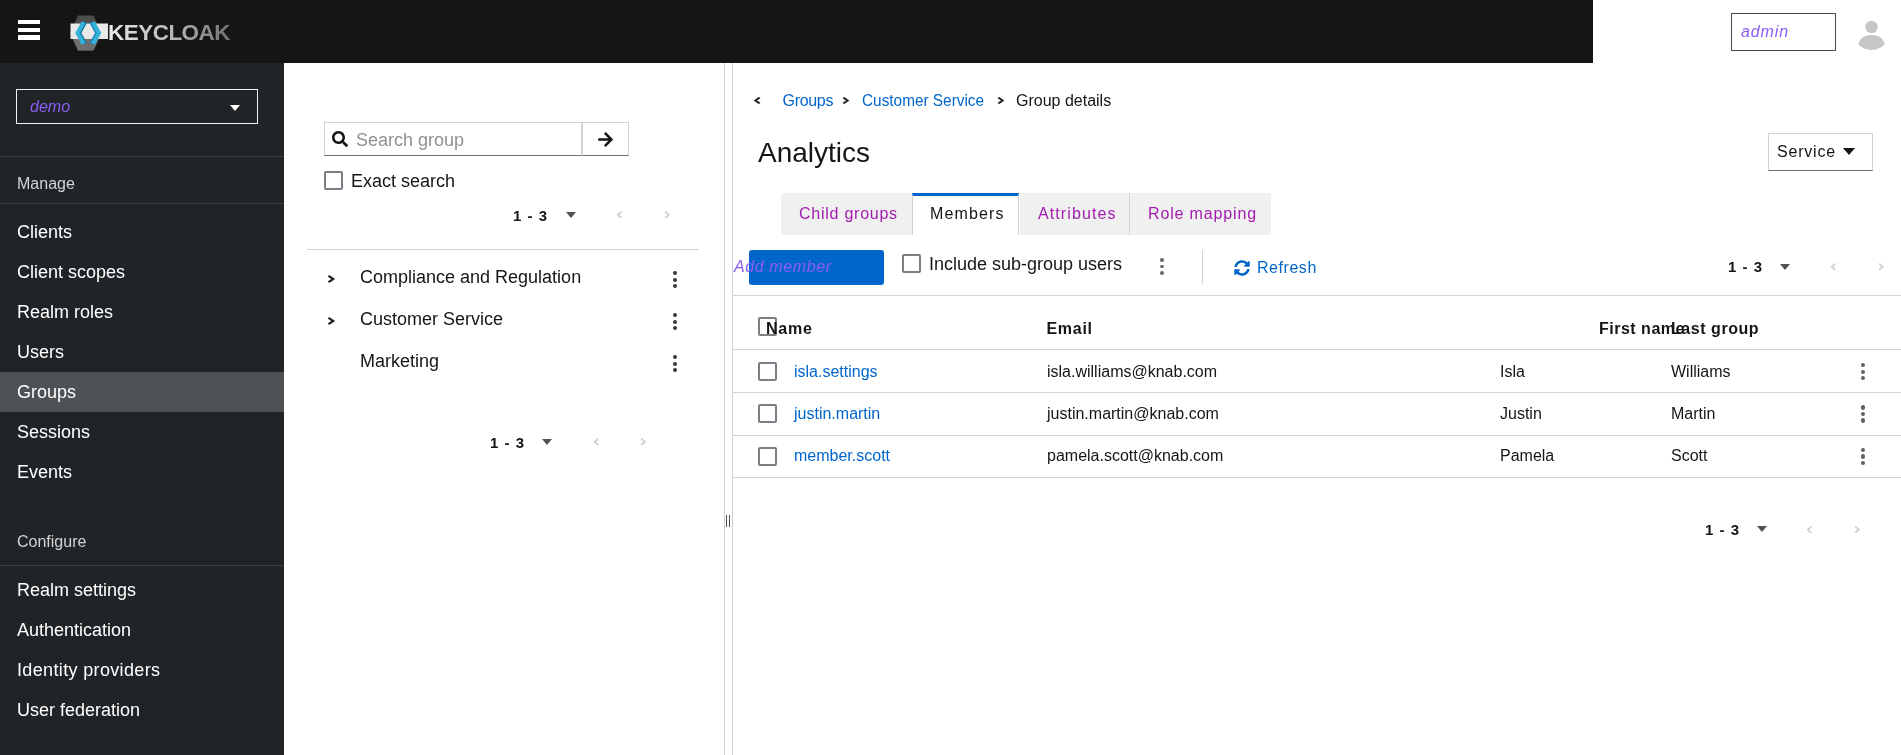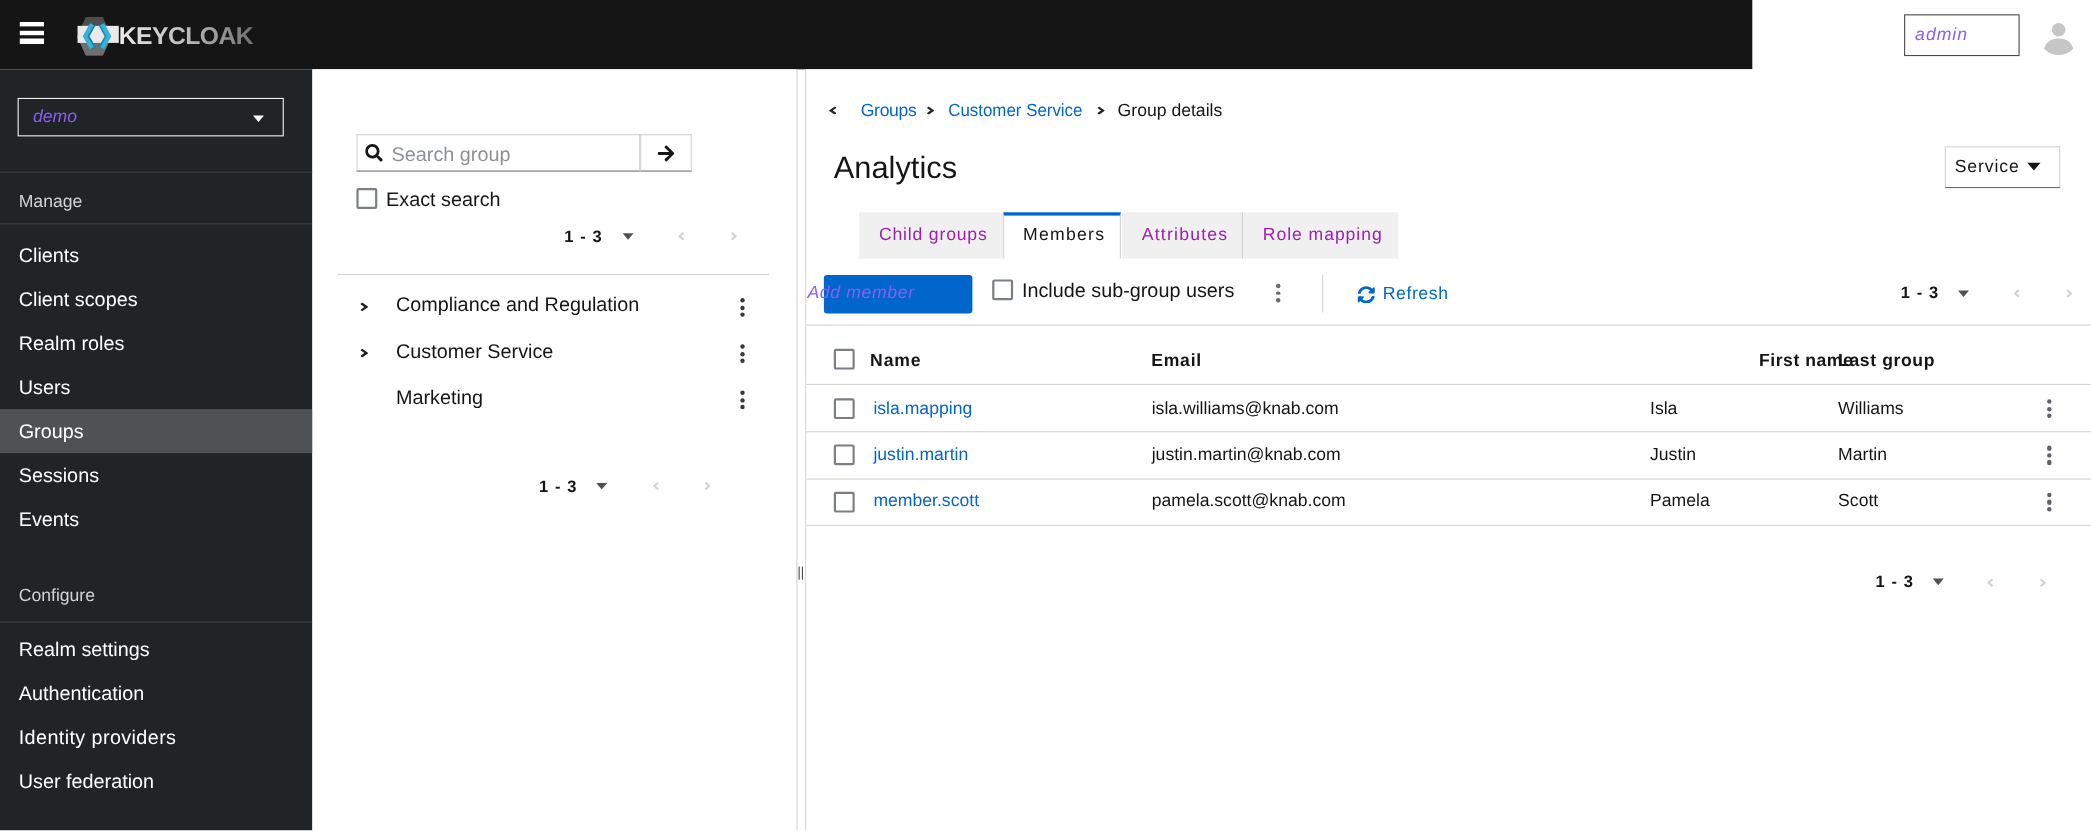--- a/index.html
+++ b/index.html
@@ -229,27 +229,27 @@
 <svg class="abs" style="left:1878.2px; top:261.2px" width="6.5" height="11.5" viewBox="0 0 256 512" preserveAspectRatio="none">
     <path fill="#d2d2d2" d="M224.3 273l-136 136c-9.4 9.4-24.6 9.4-33.9 0l-22.6-22.6c-9.4-9.4-9.4-24.6 0-33.9l96.4-96.4-96.4-96.4c-9.4-9.4-9.4-24.6 0-33.9L54.3 103c9.4-9.4 24.6-9.4 33.9 0l136 136c9.5 9.4 9.5 24.6.1 34z"></path>
   </svg>
 
 <div class="hline" style="left:733px; top:295px; width:1168px;"></div>
 <div class="hline" style="left:733px; top:348.5px; width:1168px;"></div>
 <div class="hline" style="left:733px; top:391.5px; width:1168px;"></div>
 <div class="hline" style="left:733px; top:434.5px; width:1168px;"></div>
 <div class="hline" style="left:733px; top:477.3px; width:1168px;"></div>
 <div class="cb" style="left:757.5px; top:316.5px;"></div>
-<div class="abs t16 bold" style="left:791px; top:321px; letter-spacing:0.75px;text-align:center;">Name</div>
+<div class="abs t16 bold" style="left:766px; top:321px; letter-spacing:0.75px;text-align:center;">Name</div>
 <div class="abs t16 bold" style="left:1046.5px; top:321px; letter-spacing:0.7px;">Email</div>
 <div class="abs t16 bold" style="left:1579px; top:321px; letter-spacing:0.5px;margin-left:20px;">First name</div>
 <div class="abs t16 bold" style="left:1671px; top:321px; letter-spacing:0.55px;">Last group</div>
 
 <div class="cb" style="left:757.5px; top:362px;"></div>
-<div class="abs t16 blue" style="left:794px; top:363.5px;">isla.mapping</div>
+<div class="abs t16 blue" style="left:794px; top:363.5px;">isla.settings</div>
 <div class="abs t16" style="left:1047px; top:363.5px;">isla.williams@knab.com</div>
 <div class="abs t16" style="left:1500px; top:363.5px;">Isla</div>
 <div class="abs t16" style="left:1671px; top:363.5px;">Williams</div>
 <div class="kebab mid" style="left:1861px; top:363px;">
     <i></i>
     <i></i>
     <i></i>
   </div>
 
 <div class="cb" style="left:757.5px; top:404.4px;"></div>

